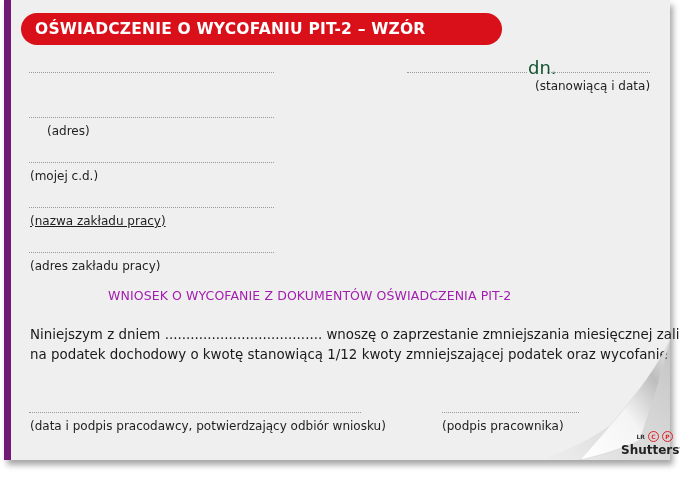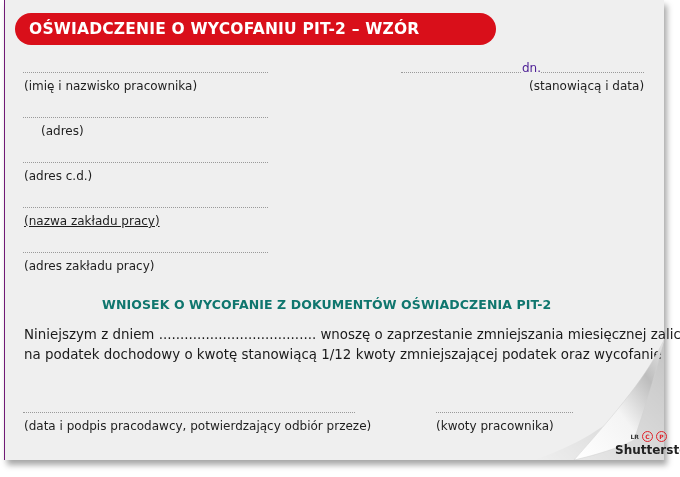--- a/index.html
+++ b/index.html
@@ -18,21 +18,21 @@
       background: #ffffff;
     }
     .page {
       position: absolute;
       left: 4px;
       top: 0;
       width: 659px;
       height: 460px;
       background: #efefef;
       box-shadow: 3px 5px 6px rgba(0,0,0,0.35);
-      border-left: 1px solid #701a75;
+      border-left: 7px solid #701a75;
     }
     .title-banner {
       position: absolute;
       left: 10px;
       top: 13px;
       width: 481px;
       height: 32px;
       background: #d90f1a;
       border-radius: 16px;
       display: flex;
@@ -54,31 +54,31 @@
     }
     .label {
       position: absolute;
       font-size: 12px;
       color: #1e1e1e;
       white-space: nowrap;
       line-height: 14px;
     }
     .dn {
       position: absolute;
-      font-size: 12px;
-      color: #4c1d95;
+      font-size: 18px;
+      color: #14532d;
       line-height: 14px;
     }
     .section-heading {
       position: absolute;
       left: 97px;
-      top: 297px;
+      top: 288px;
       font-size: 12.5px;
-      font-weight: bold;
-      color: #0f766e;
+      font-weight: normal;
+      color: #a21caf;
       white-space: nowrap;
       letter-spacing: 0.1px;
     }
     .body-text {
       position: absolute;
       left: 19px;
       top: 325px;
       width: 635px;
       font-size: 13.4px;
       line-height: 19.5px;
@@ -136,51 +136,50 @@
 <body>
 
 <div class="stage">
   <div class="page">
 
     <div class="title-banner">
       <span>OŚWIADCZENIE O WYCOFANIU PIT-2 – WZÓR</span>
     </div>
 
     <div class="dots" style="left:18px; top:72px; width:245px;"></div>
-    <div class="label" style="left:19px; top:79px;">(imię i nazwisko pracownika)</div>
 
     <div class="dots" style="left:18px; top:117px; width:245px;"></div>
     <div class="label" style="left:36px; top:124px;">(adres)</div>
 
     <div class="dots" style="left:18px; top:162px; width:245px;"></div>
-    <div class="label" style="left:19px; top:169px;">(adres c.d.)</div>
+    <div class="label" style="left:19px; top:169px;">(mojej c.d.)</div>
 
     <div class="dots" style="left:18px; top:207px; width:245px;"></div>
     <div class="label" style="left:19px; top:214px;text-decoration:underline;">(nazwa zakładu pracy)</div>
 
     <div class="dots" style="left:18px; top:252px; width:245px;"></div>
     <div class="label" style="left:19px; top:259px;">(adres zakładu pracy)</div>
 
     <div class="dots" style="left:396px; top:72px; width:120px;"></div>
     <div class="dn" style="left:517px; top:61px;">dn.</div>
     <div class="dots" style="left:536px; top:72px; width:103px;"></div>
     <div class="label" style="left:524px; top:79px;">(stanowiącą i data)</div>
 
     <div class="section-heading">WNIOSEK O WYCOFANIE Z DOKUMENTÓW OŚWIADCZENIA PIT-2</div>
 
     <div class="body-text">
       <span class="line">Niniejszym z dniem ..................................... wnoszę o zaprzestanie zmniejszania miesięcznej zaliczki</span>
       <span class="line">na podatek dochodowy o kwotę stanowiącą 1/12 kwoty zmniejszającej podatek oraz wycofanie</span>
     </div>
 
     <div class="dots" style="left:18px; top:412px; width:332px;"></div>
-    <div class="label" style="left:19px; top:419px;">(data i podpis pracodawcy, potwierdzający odbiór przeze)</div>
+    <div class="label" style="left:19px; top:419px;">(data i podpis pracodawcy, potwierdzający odbiór wniosku)</div>
 
     <div class="dots" style="left:431px; top:412px; width:137px;"></div>
-    <div class="label" style="left:431px; top:419px;">(kwoty pracownika)</div>
+    <div class="label" style="left:431px; top:419px;">(podpis pracownika)</div>
 
     <svg class="curl" viewBox="0 0 150 120">
       <defs>
         <linearGradient id="curlGrad" x1="0" y1="1" x2="1" y2="0">
           <stop offset="0" stop-color="#ffffff"></stop>
           <stop offset="0.45" stop-color="#f4f4f4"></stop>
           <stop offset="0.75" stop-color="#bdbdbd"></stop>
           <stop offset="1" stop-color="#e8e8e8"></stop>
         </linearGradient>
         <linearGradient id="shadeGrad" x1="0" y1="1" x2="1" y2="0">

